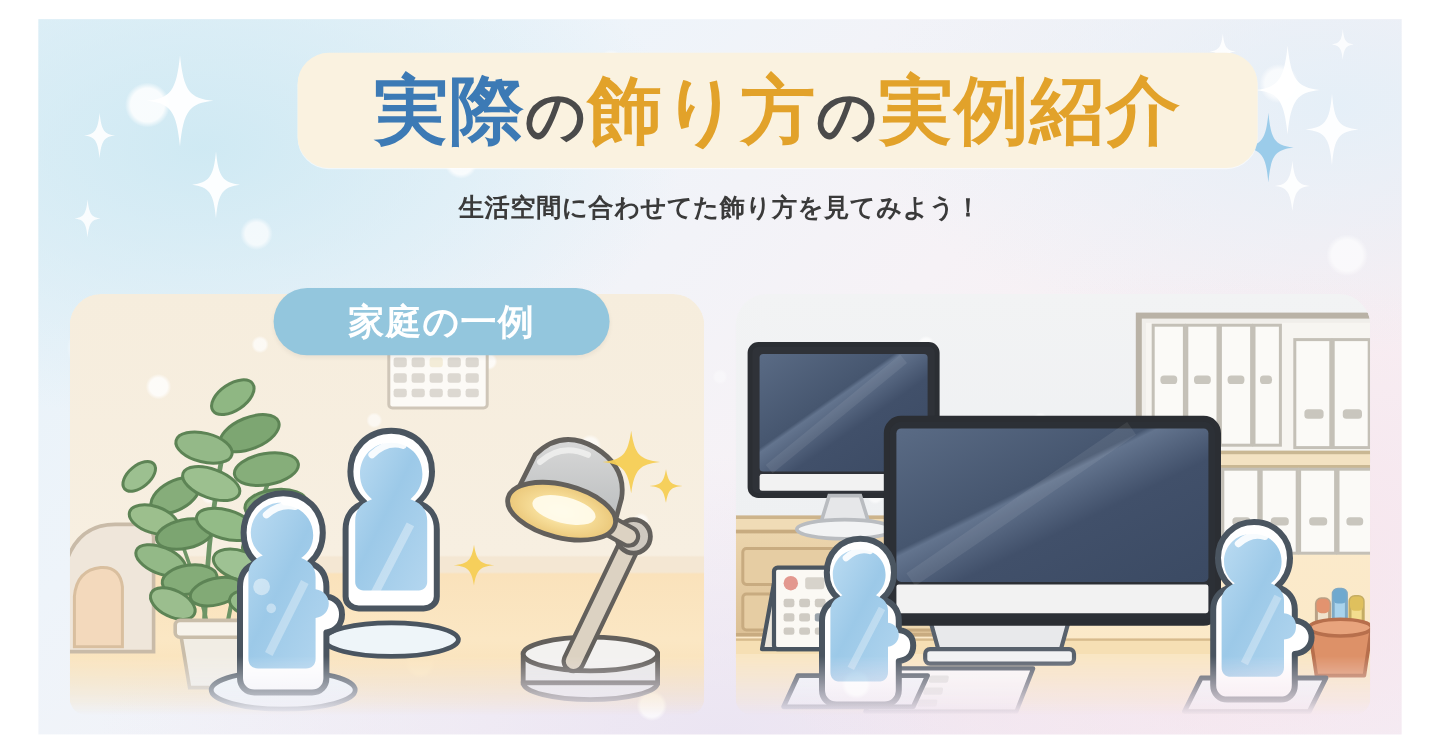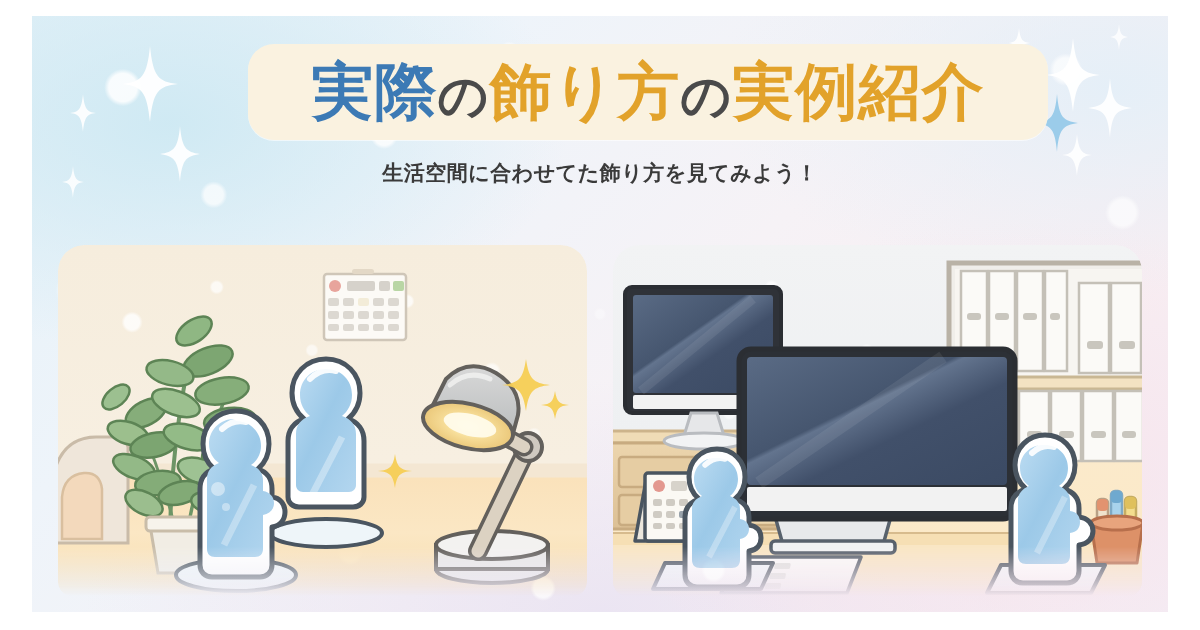--- a/index.html
+++ b/index.html
@@ -603,15 +603,16 @@
                      h-36 c-5 0 -8 -3 -8 -8 v-56
                      c0 -6 4 -11 11 -14 c-6 -4 -9 -11 -9 -18
                      c0 -13 10 -23 23 -23 z" fill="url(#oAcryl)"></path>
             <path d="M419 208 q11 -10 22 -6" stroke="#ffffff" stroke-width="6" fill="none" stroke-linecap="round" opacity="0.9"></path>
             <path d="M452 252 l-28 56" stroke="#ffffff" stroke-width="6.5" opacity="0.3"></path>
           </g>
         </svg>
       </div>
     </div>
 
+    <div class="badge" id="badge-home">家庭の一例</div>
 
   </div>
 </div>
 
 </body></html>

